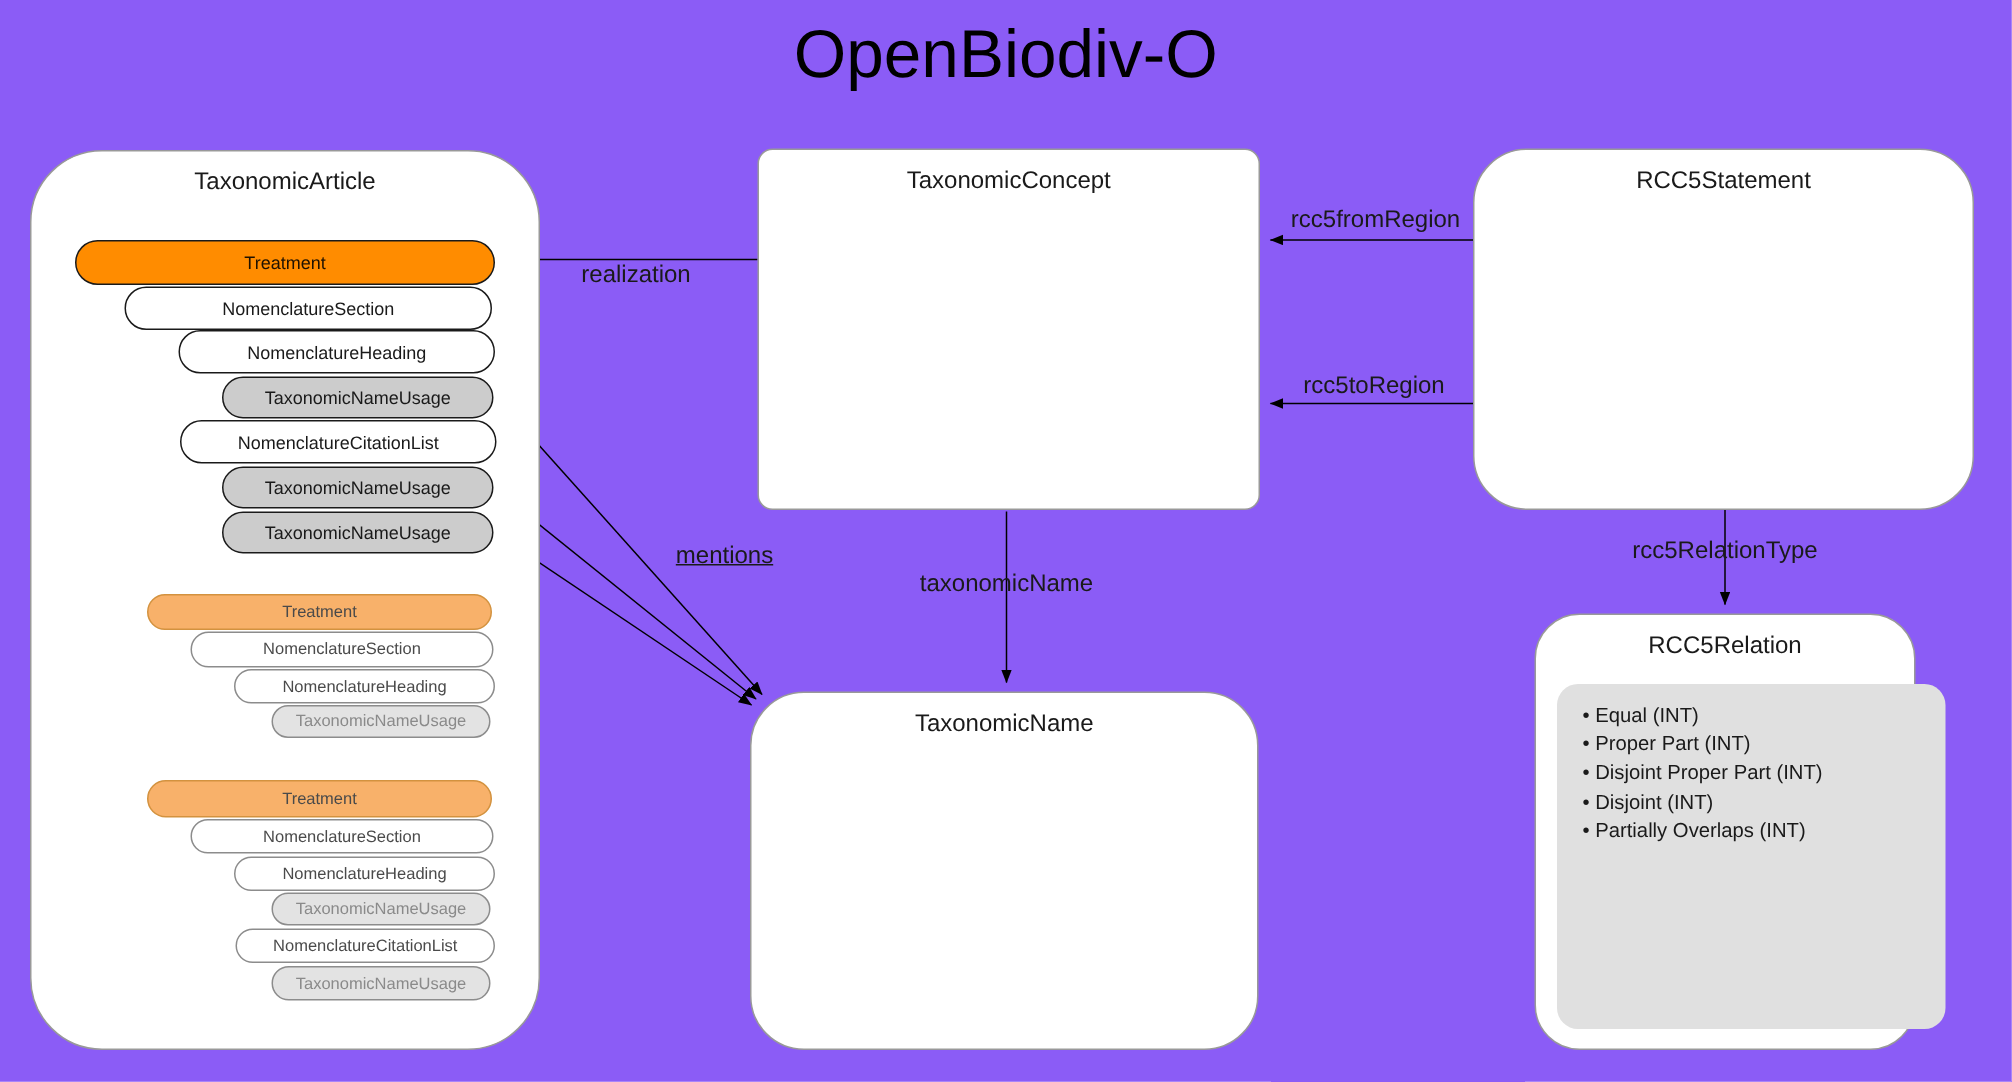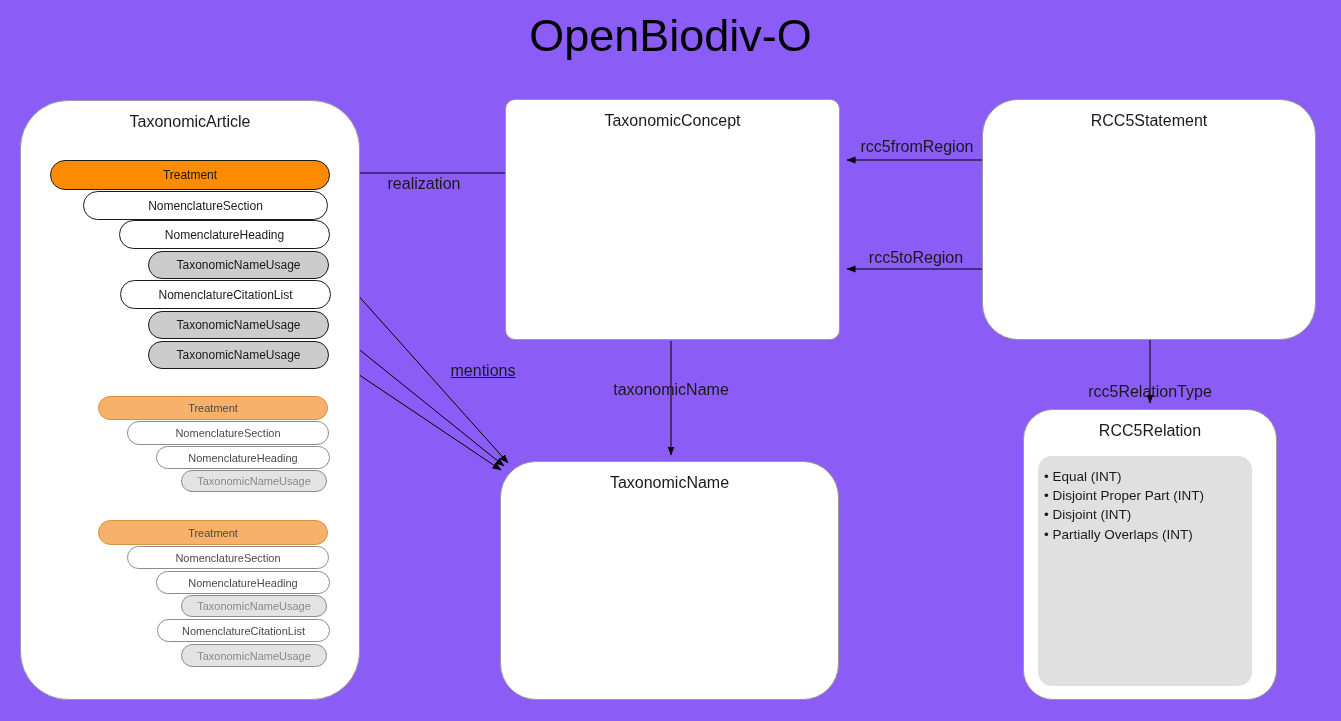--- a/index.html
+++ b/index.html
@@ -39,22 +39,22 @@
   .p1{font-size:12px;}
   .p2{font-size:11px;}
   .v-bright{background:var(--treatment-bright);border:1px solid #1a1a1a;color:#1f1200;}
   .v-white1{background:#ffffff;border:1px solid #1a1a1a;color:#1a1a1a;}
   .v-gray1{background:var(--usage-gray-dark);border:1px solid #1a1a1a;color:#1a1a1a;}
   .v-light{background:var(--treatment-light);border:1px solid #d3923f;color:#4a4a4a;}
   .v-white2{background:#ffffff;border:1px solid #8c8c8c;color:#4a4a4a;}
   .v-gray2{background:var(--usage-gray-light);border:1px solid #8c8c8c;color:#8a8a8a;}
 
   .rcc5-panel{
-    position:absolute;left:14px;top:46px;width:214px;height:230px;
-    background:var(--panel-gray);border-radius:14px;padding:11px 6px 0 6px;
+    position:absolute;left:14px;top:46px;width:259px;height:230px;
+    background:var(--panel-gray);border-radius:14px;padding:11px 6px 0 17px;
   }
   .rcc5-panel ul{list-style:none;}
   .rcc5-panel ul.second{margin-top:14px;}
   .rcc5-panel li{
     font-size:13.5px;line-height:19.2px;color:#1a1a1a;white-space:nowrap;
   }
   .rcc5-panel li::before{content:"\2022\00a0";}
 
   svg.edges{position:absolute;left:0;top:0;width:1341px;height:721px;pointer-events:none;}
   .edge-label{
@@ -82,21 +82,21 @@
       <line x1="671" y1="341" x2="671" y2="455" marker-end="url(#arrow)"></line>
       <line x1="330" y1="264" x2="508" y2="463" marker-end="url(#arrow)"></line>
       <line x1="330" y1="326" x2="504" y2="466" marker-end="url(#arrow)"></line>
       <line x1="331" y1="356" x2="501" y2="470" marker-end="url(#arrow)"></line>
     </g>
   </svg>
 
   <div class="edge-label" style="left:424px;top:151px;margin-top:24px;">realization</div>
   <div class="edge-label" style="left:917px;top:138px;">rcc5fromRegion</div>
   <div class="edge-label" style="left:916px;top:249px;">rcc5toRegion</div>
-  <div class="edge-label" style="left:1150px;top:359px;margin-top:24px;">rcc5RelationType</div>
+  <div class="edge-label" style="left:1150px;top:359px;">rcc5RelationType</div>
   <div class="edge-label" style="left:671px;top:381px;">taxonomicName</div>
   <div class="edge-label" style="left:483px;top:362px;text-decoration:underline;">mentions</div>
 
   <div class="box article">
     <span class="box-title">TaxonomicArticle</span>
   </div>
 
   <div class="pill p1 v-bright" style="left:50px;top:160px;width:280px;height:30px;">Treatment</div>
   <div class="pill p1 v-white1" style="left:83px;top:191px;width:245px;height:29px;">NomenclatureSection</div>
   <div class="pill p1 v-white1" style="left:119px;top:220px;width:211px;height:29px;">NomenclatureHeading</div>
@@ -127,20 +127,21 @@
 
   <div class="box tname">
     <span class="box-title">TaxonomicName</span>
   </div>
 
   <div class="box relation">
     <span class="box-title">RCC5Relation</span>
     <div class="rcc5-panel">
       <ul>
         <li>Equal (INT)</li>
+        <li>Proper Part (INT)</li>
         <li>Disjoint Proper Part (INT)</li>
         <li>Disjoint (INT)</li>
         <li>Partially Overlaps (INT)</li>
       </ul>
     </div>
   </div>
 
 </div>
 
 </body></html>

